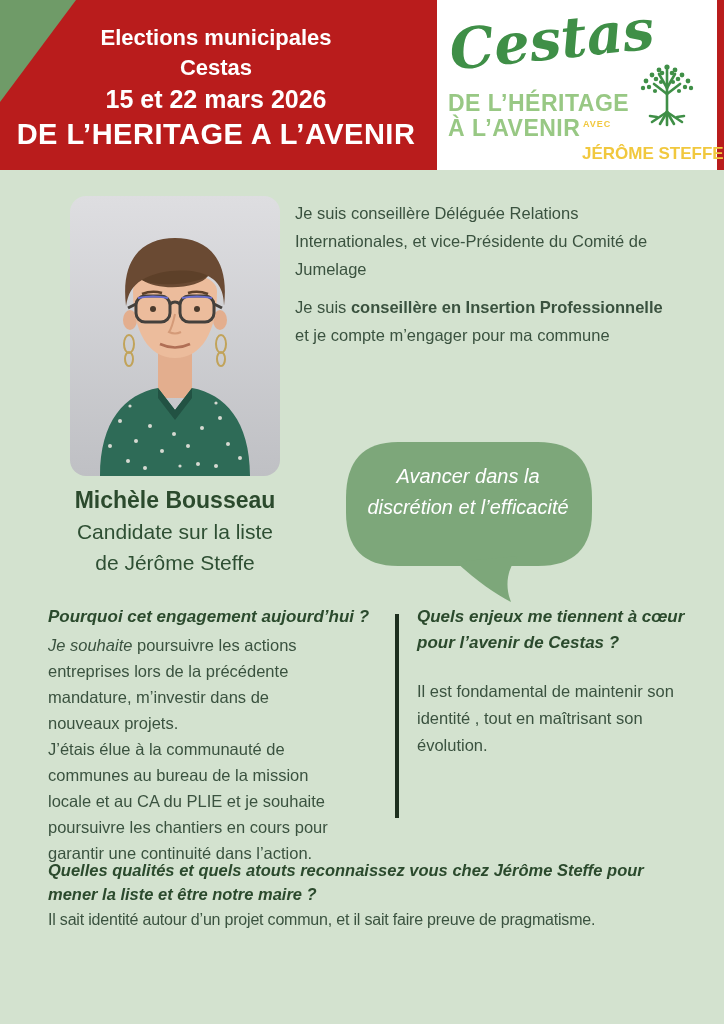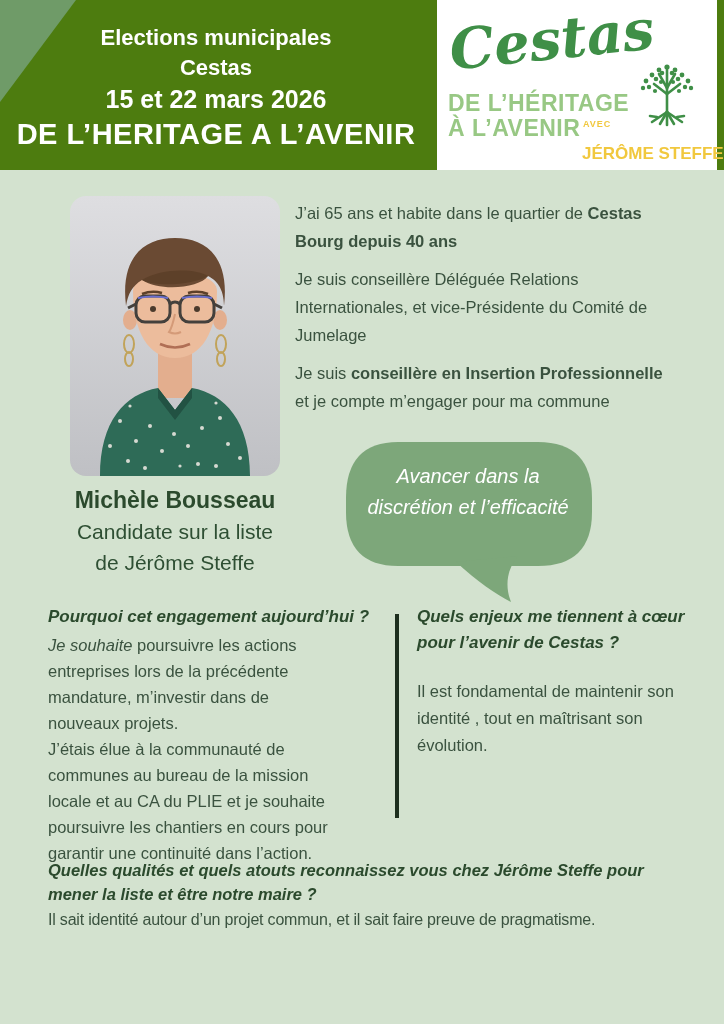--- a/index.html
+++ b/index.html
@@ -3,21 +3,21 @@
 <meta charset="utf-8">
 <style>
   * { margin:0; padding:0; box-sizing:border-box; }
   html,body { background:#9aa39a; }
   .page {
     position:relative; width:724px; height:1024px; margin:0 auto;
     background:#d3e2cf; overflow:hidden;
     font-family:"Liberation Sans", sans-serif; color:#3a523f;
   }
   
-  .header { position:absolute; top:0; left:0; width:724px; height:170px; background:#4d7c0f; }
+  .header { position:absolute; top:0; left:0; width:724px; height:170px; background:#b91c1c; }
   .corner { position:absolute; top:0; left:0; width:76px; height:102px;
             background:#6f9b68; clip-path:polygon(0 0,100% 0,0 100%); }
   .header-text { position:absolute; top:23px; left:16px; width:400px; text-align:center;
                  color:#ffffff; font-weight:bold; }
   .ht1,.ht2 { font-size:22px; line-height:30px; }
   .ht3 { font-size:25px; line-height:32px; }
   .ht4 { font-size:29px; line-height:38px; letter-spacing:.5px; white-space:nowrap; }
   
   .logo-panel { position:absolute; top:0; left:437px; width:280px; height:170px; background:#ffffff; }
   .logo-brand { position:absolute; top:6px; left:12px; font-family:"DejaVu Serif", serif;
@@ -188,21 +188,20 @@
 
       <circle cx="83" cy="113" r="3" fill="#4b3a2c"></circle>
         <circle cx="127" cy="113" r="3" fill="#4b3a2c"></circle>
 
       <path d="M105 118 Q102 132 99 136 Q105 139 111 136" stroke="#d49a78" stroke-width="2" fill="none"></path>
       <path d="M90 148 Q105 155 120 148" stroke="#b06f55" stroke-width="2.6" fill="none"></path>
     </svg>
   </div>
 
   <div class="intro">
-    <p><span>J’ai 65 ans et habite dans le quartier de </span><span class="b">Cestas</span><br><span class="b">Bourg depuis 40 ans</span></p>
     <p><span>Je suis conseillère Déléguée Relations</span><br><span>Internationales, et vice-Présidente du Comité de</span><br><span>Jumelage</span></p>
     <p><span>Je suis </span><span class="b">conseillère en Insertion Professionnelle</span><br><span>et je compte m’engager pour ma commune</span></p>
   </div>
 
   <div class="namecard">
     <div class="cand-name">Michèle Bousseau</div>
     <div class="cand-role">Candidate sur la liste</div>
     <div class="cand-role">de Jérôme Steffe</div>
   </div>
 

